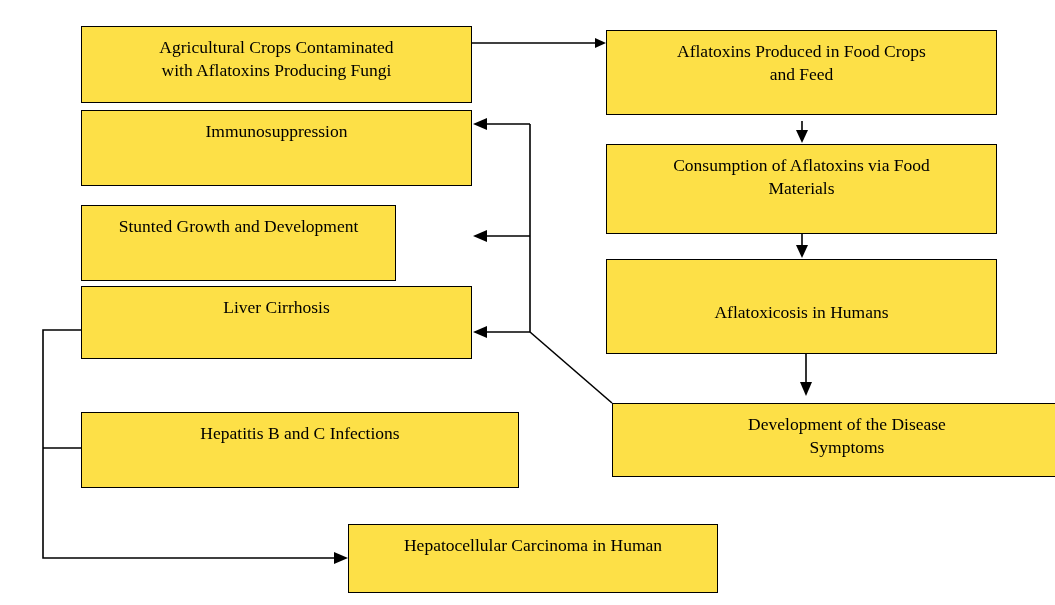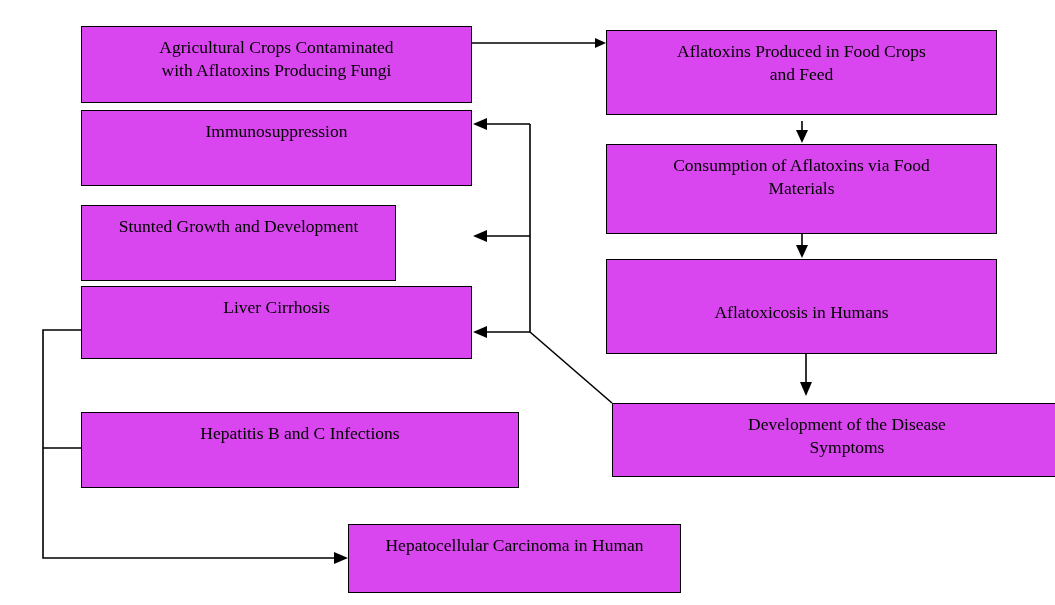--- a/index.html
+++ b/index.html
@@ -13,21 +13,21 @@
     width: 1055px;
     height: 605px;
     background: #ffffff;
     font-family: "Liberation Serif", "DejaVu Serif", serif;
     overflow: hidden;
   }
   .node {
     position: absolute;
     box-sizing: border-box;
     border: 1.5px solid #000000;
-    background: #d946ef;
+    background: #fde047;
     display: flex;
     align-items: flex-start;
     justify-content: center;
     text-align: center;
     color: #000000;
     font-size: 17.5px;
     line-height: 1.33;
     padding-top: 9px;
     padding-left: 8px;
     padding-right: 8px;
@@ -136,21 +136,21 @@
   </div>
 
   <div class="node" style="left:81px; top:286px; width:391px; height:73px;">
     <span class="node-label">Liver Cirrhosis</span>
   </div>
 
   <div class="node" style="left:81px; top:412px; width:438px; height:76px;">
     <span class="node-label">Hepatitis B and C Infections</span>
   </div>
 
-  <div class="node" style="left:348px; top:524px; width:333px; height:69px;">
+  <div class="node" style="left:348px; top:524px; width:370px; height:69px;">
     <span class="node-label">Hepatocellular Carcinoma in Human</span>
   </div>
 
   <div class="node" style="left:606px; top:30px; width:391px; height:85px;">
     <span class="node-label">Aflatoxins Produced in Food Crops
 and Feed</span>
   </div>
 
   <div class="node" style="left:606px; top:144px; width:391px; height:90px;">
     <span class="node-label">Consumption of Aflatoxins via Food

